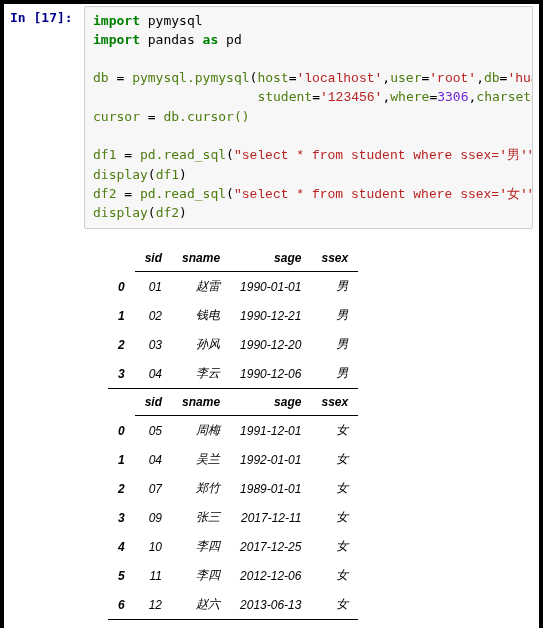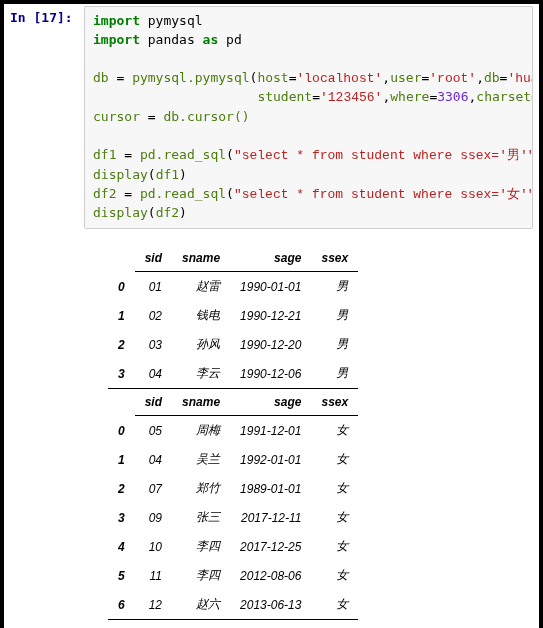--- a/index.html
+++ b/index.html
@@ -188,21 +188,21 @@
             <th>4</th>
             <td>10</td>
             <td>李四</td>
             <td>2017-12-25</td>
             <td>女</td>
           </tr>
           <tr>
             <th>5</th>
             <td>11</td>
             <td>李四</td>
-            <td>2012-08-06</td>
+            <td>2012-12-06</td>
             <td>女</td>
           </tr>
           <tr>
             <th>6</th>
             <td>12</td>
             <td>赵六</td>
             <td>2013-06-13</td>
             <td>女</td>
           </tr>
         </tbody>

